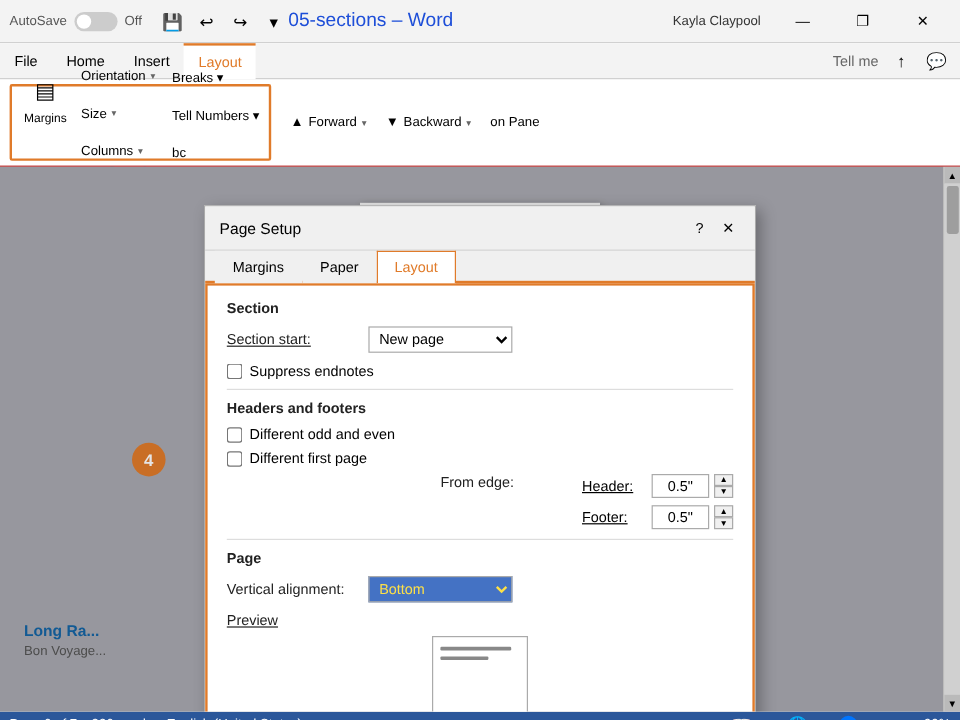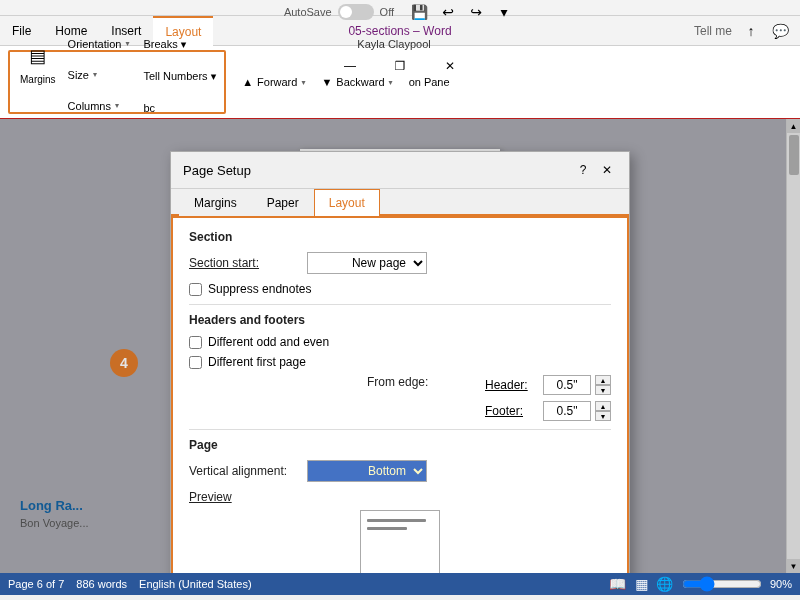--- a/index.html
+++ b/index.html
@@ -1,33 +1,32 @@
 <!DOCTYPE html>
 <html><head>
   <meta charset="utf-8">
   <style>
     * { box-sizing: border-box; margin: 0; padding: 0; }
     body { font-family: 'Segoe UI', Arial, sans-serif; font-size: 12px; background: #f0f0f0; width: 800px; height: 600px; overflow: hidden; position: relative; }
 
     
     .title-bar {
       background: #f3f3f3;
-      height: 16px;
+      height: 36px;
       display: flex;
       align-items: center;
       padding: 0 8px;
       border-bottom: 1px solid #d0d0d0;
       font-size: 12px;
-      flex-direction: column;
     }
     .title-bar-left { display: flex; align-items: center; gap: 6px; }
     .autosave-label { font-size: 11px; color: #555; }
     .autosave-toggle { background: #ccc; border-radius: 10px; width: 36px; height: 16px; display: inline-flex; align-items: center; padding: 2px; cursor: pointer; }
     .autosave-toggle-knob { width: 12px; height: 12px; background: white; border-radius: 50%; }
-    .title-bar-title { flex: 1; text-align: right; font-size: 12px; color: #701a75; }
+    .title-bar-title { flex: 1; text-align: left; font-size: 16px; color: #1d4ed8; }
     .title-bar-right { display: flex; gap: 4px; }
     .win-btn { width: 46px; height: 32px; border: none; background: transparent; cursor: pointer; font-size: 12px; display: flex; align-items: center; justify-content: center; }
     .quick-access { display: flex; align-items: center; gap: 4px; margin-left: 8px; }
     .qa-btn { width: 24px; height: 24px; border: none; background: transparent; cursor: pointer; font-size: 14px; display: flex; align-items: center; justify-content: center; }
 
     
     .ribbon { background: #ffffff; border-bottom: 1px solid #b91c1c; }
     .ribbon-tabs { display: flex; background: #f3f3f3; border-bottom: 1px solid #d0d0d0; height: 30px; }
     .ribbon-tab { padding: 0 12px; height: 30px; display: flex; align-items: center; font-size: 12px; cursor: pointer; border: none; background: transparent; }
     .ribbon-tab.active { background: white; border-top: 2px solid #e07b2a; color: #e07b2a; }
@@ -129,21 +128,21 @@
 
     
     .form-section-title { font-weight: 600; margin-bottom: 8px; color: #222; }
     .form-row { display: flex; align-items: center; margin-bottom: 8px; gap: 8px; }
     .form-label { min-width: 110px; color: #222; }
     .form-label-underline { text-decoration: underline; color: #222; }
     select.form-select {
       height: 22px; font-size: 12px; border: 1px solid #aaa;
       background: white; padding: 0 4px; cursor: pointer;
     }
-    .select-wide { width: 120px; text-align: right; }
+    .select-wide { width: 120px; }
     .select-highlight { background: #4472c4; color: white; width: 120px; }
     .checkbox-row { display: flex; align-items: center; gap: 6px; margin-bottom: 6px; }
     .checkbox-row input[type=checkbox] { width: 13px; height: 13px; }
 
     .spinner-group { display: flex; align-items: center; gap: 4px; }
     .spinner-input { width: 48px; height: 20px; border: 1px solid #aaa; font-size: 12px; text-align: center; padding: 0 2px; }
     .spinner-btns { display: flex; flex-direction: column; }
     .spinner-btn { width: 16px; height: 10px; border: 1px solid #aaa; background: #f0f0f0; cursor: pointer; font-size: 7px; display: flex; align-items: center; justify-content: center; line-height: 1; }
 
     .section-divider { border: none; border-top: 1px solid #ddd; margin: 8px 0; }
@@ -365,21 +364,21 @@
                 </div>
               </div>
             </div>
           </div>
         </div>
         <hr class="section-divider">
 
         <div class="form-section-title">Page</div>
         <div class="form-row">
           <span class="form-label">Vertical alignment:</span>
-          <select class="form-select select-highlight" style="background: rgb(68, 114, 196); color: #fef9c3; text-align: right;">
+          <select class="form-select select-highlight" style="background: rgb(68, 114, 196); color: #fde047;">
             <option>Top</option>
             <option>Center</option>
             <option selected="">Bottom</option>
             <option>Justified</option>
           </select>
         </div>
 
         <div class="preview-section">
           <div class="preview-label">Preview</div>
           <div class="preview-box">

